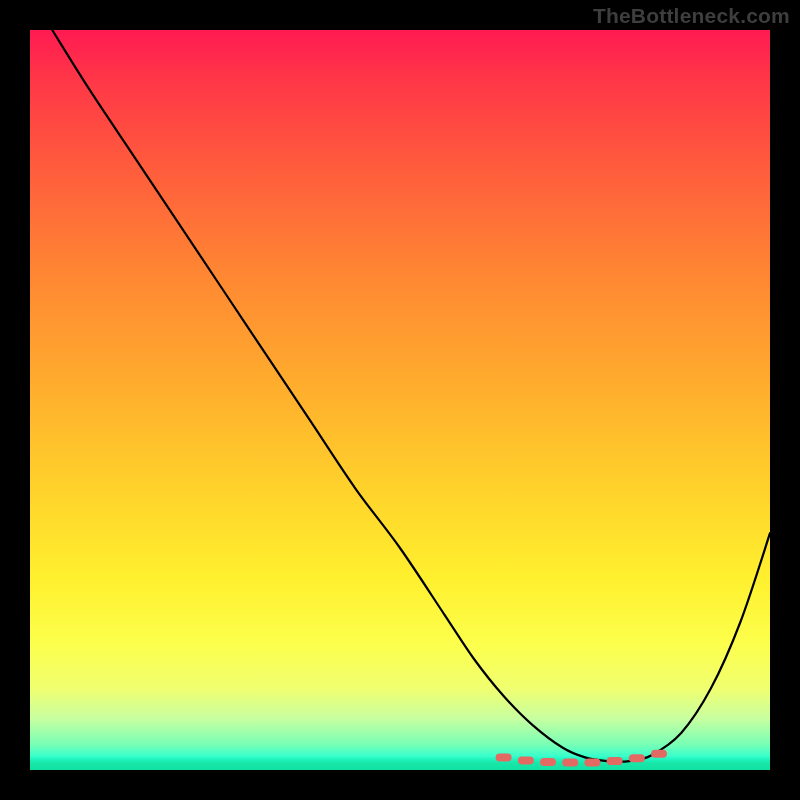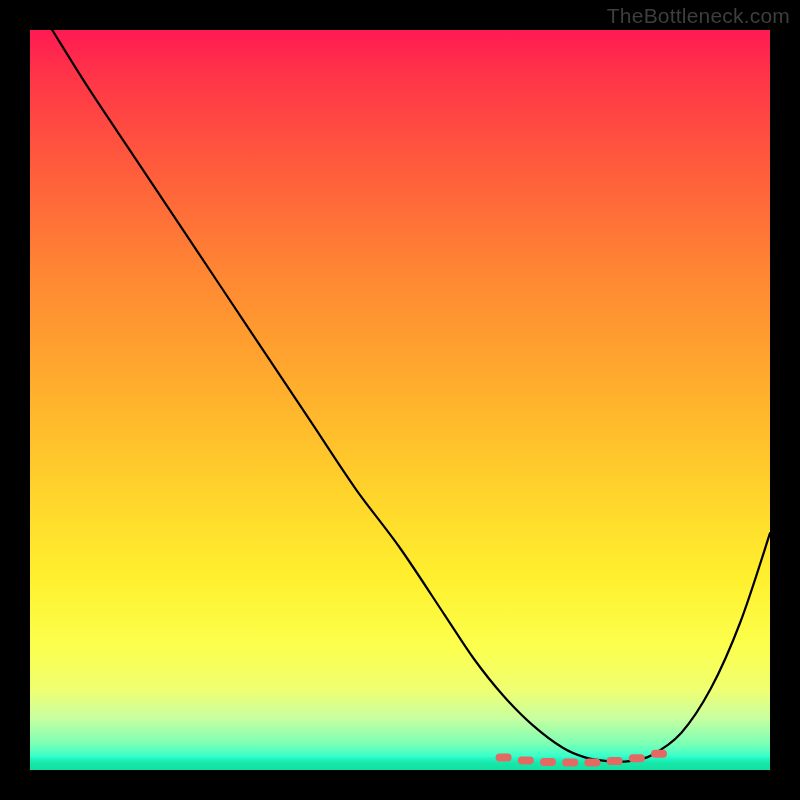--- a/index.html
+++ b/index.html
@@ -16,21 +16,21 @@
     width: 800px;
     height: 800px;
     background: #000;
   }
   .watermark {
     position: absolute;
     top: 4px;
     right: 10px;
     font-size: 21px;
     color: #3e3e3e;
-    font-weight: 400;
+    font-weight: 700;
     letter-spacing: 0.2px;
     z-index: 5;
   }
   .plot {
     position: absolute;
     left: 30px;
     top: 30px;
     width: 740px;
     height: 740px;
   }

